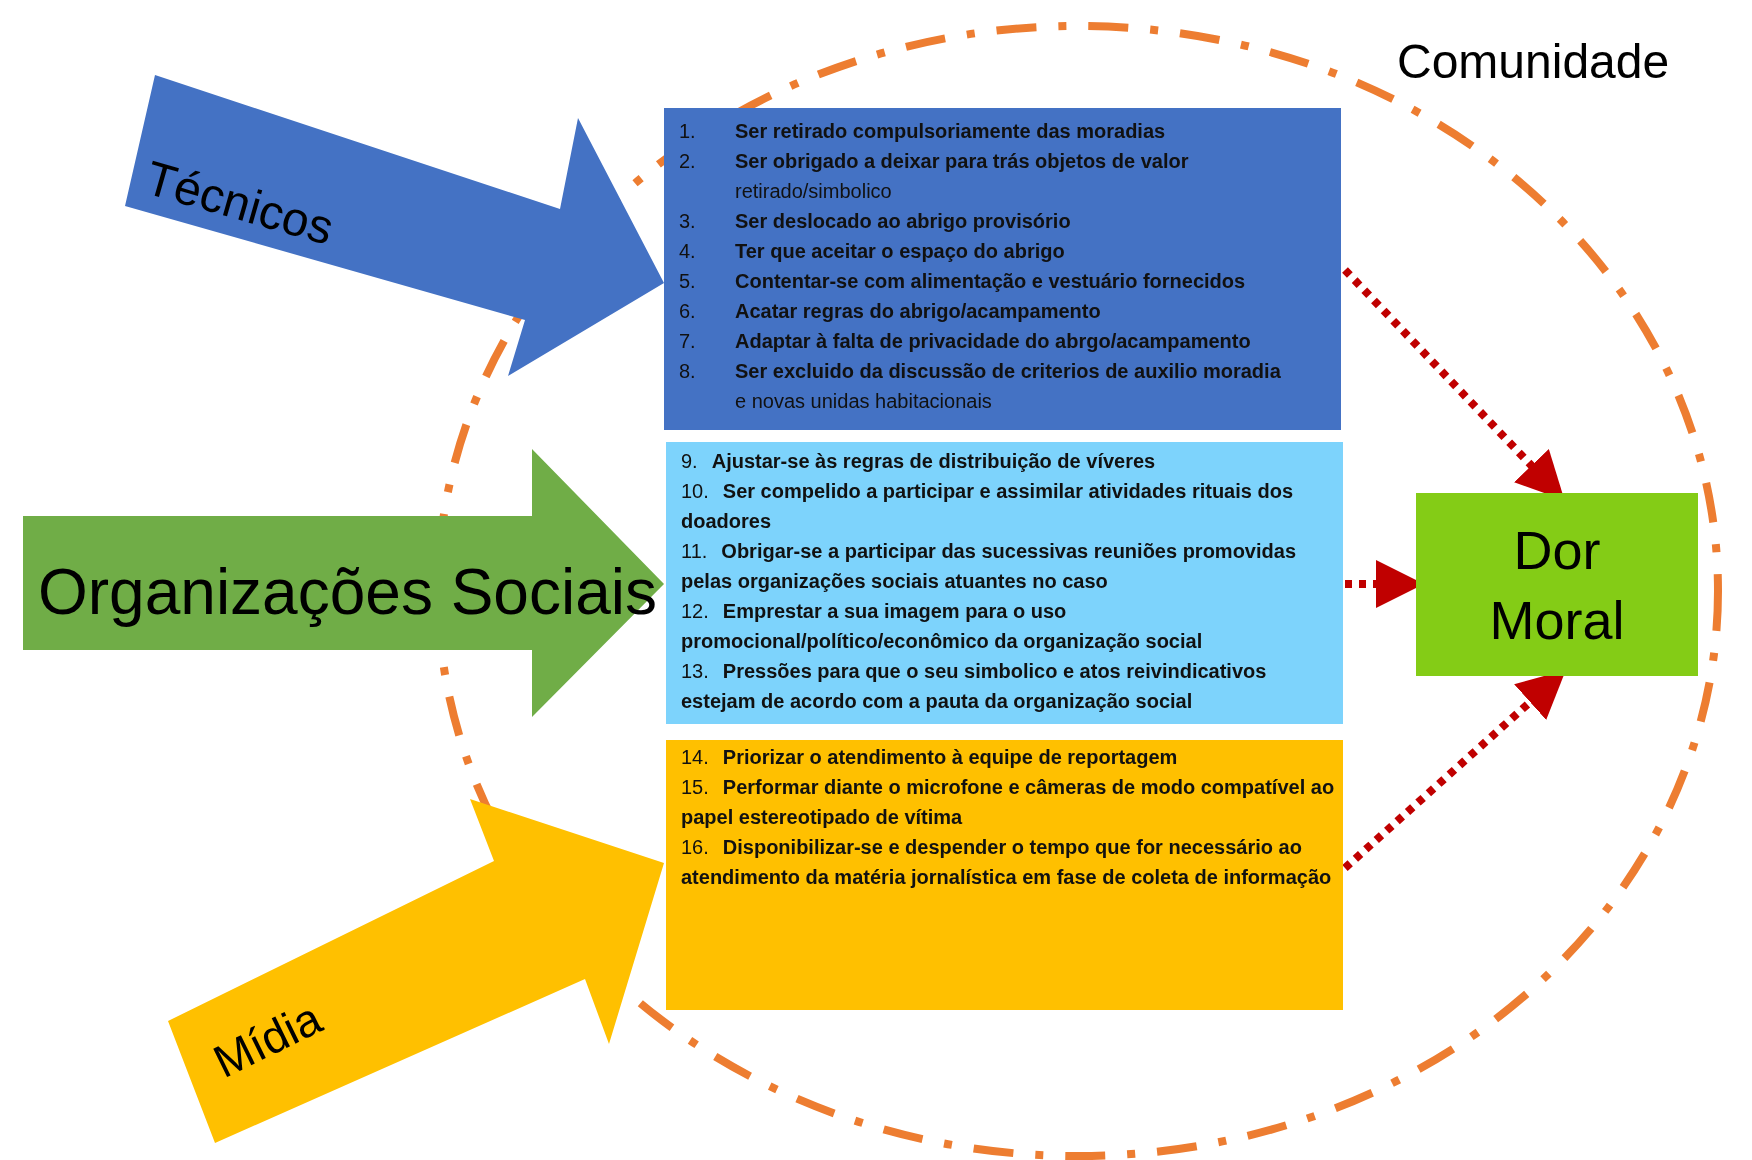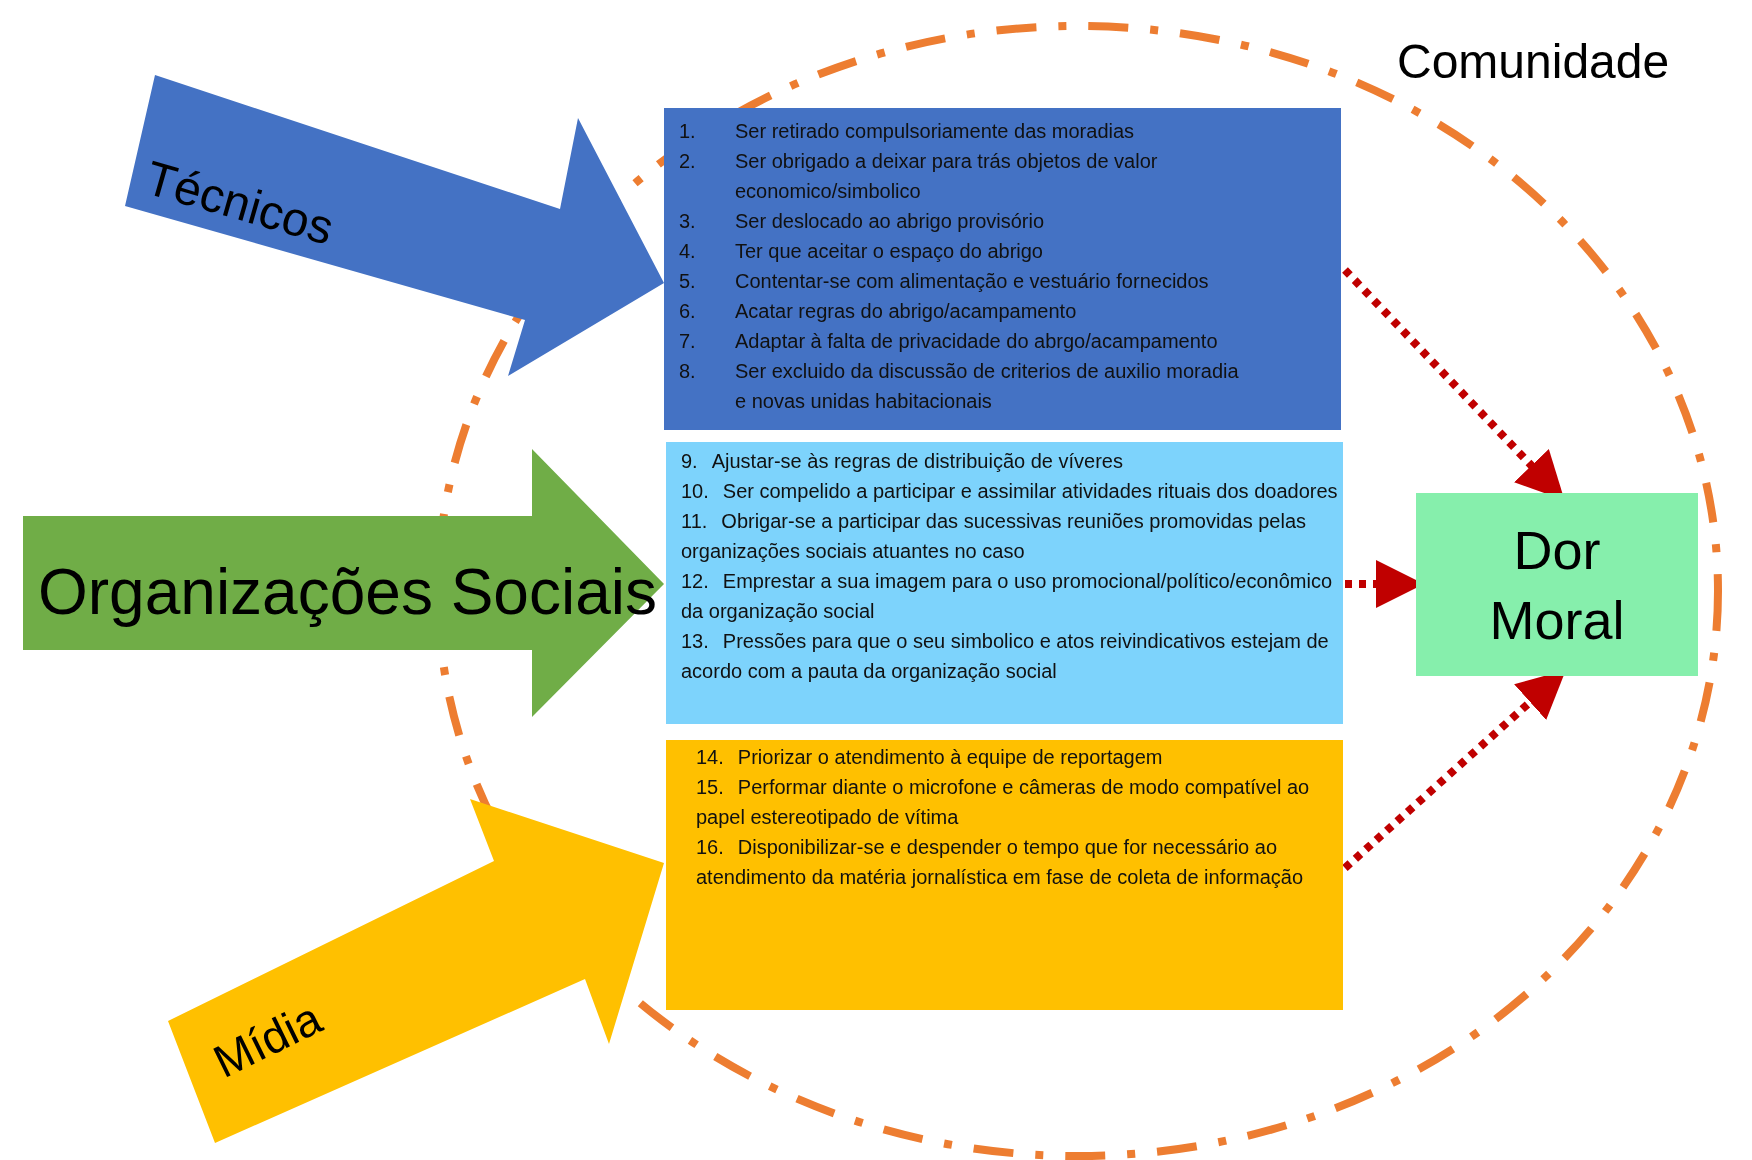--- a/index.html
+++ b/index.html
@@ -2,29 +2,29 @@
 <html><head>
 <meta charset="utf-8">
 <style>
   html, body { margin:0; padding:0; }
   body { width:1752px; height:1160px; background:#ffffff; position:relative; overflow:hidden;
          font-family:"Liberation Sans", "DejaVu Sans", sans-serif; color:#000; }
   svg.bg { position:absolute; left:0; top:0; }
   .box { position:absolute; box-sizing:border-box; font-size:20px; line-height:30px; color:#111; }
   .box .row { display:flex; }
   .box .num { width:56px; flex:0 0 auto; }
-  .box .txt { flex:1; }
+  .box .txt { flex:1;font-weight:bold; }
   .box .cont { padding-left:56px; }
   .box.inline .num { width:auto; margin-right:14px; }
   .box.inline .row { display:block; }
   .box.inline .num, .box.inline .txt { display:inline; }
   #blue { left:664px; top:108px; width:677px; height:322px; background:#4472c4; padding:8px 0 0 15px; }
   #green { left:666px; top:442px; width:677px; height:282px; background:#7dd3fc; padding:4px 0 0 15px; }
-  #yellow { left:666px; top:740px; width:677px; height:270px; background:#ffc000; padding:2px 0 0 30px; }
-  #dor { position:absolute; left:1416px; top:493px; width:282px; height:183px; background:#86efac;
+  #yellow { left:666px; top:740px; width:677px; height:270px; background:#ffc000; padding:2px 0 0 15px; }
+  #dor { position:absolute; left:1416px; top:493px; width:282px; height:183px; background:#84cc16;
          display:flex; flex-direction:column; align-items:center; justify-content:center;
          font-size:54px; line-height:70px; color:#000; }
   #comunidade { position:absolute; left:1397px; top:34px; font-size:48px; color:#000000; }
   .arrow-label { position:absolute; color:#000; white-space:nowrap; }
   #lbl-tecnicos { left:155px; top:150px; font-size:48px; transform:rotate(16deg); transform-origin:left top; }
   #lbl-org { left:38px; top:555px; font-size:64px; }
   #lbl-midia { left:205px; top:1040px; font-size:46px; transform:rotate(-26deg); transform-origin:left top; }
 </style>
 </head>
 <body>
@@ -55,21 +55,21 @@
       <div class="row">
         <span class="num">1.</span>
         <span class="txt">Ser retirado compulsoriamente das moradias</span>
       </div>
     </div>
   <div>
       <div class="row">
         <span class="num">2.</span>
         <span class="txt">Ser obrigado a deixar para trás objetos de valor</span>
       </div>
-      <div class="cont">economico/simbolico</div>
+      <div class="cont">retirado/simbolico</div>
     </div>
   <div>
       <div class="row">
         <span class="num">3.</span>
         <span class="txt">Ser deslocado ao abrigo provisório</span>
       </div>
     </div>
   <div>
       <div class="row">
         <span class="num">4.</span>

